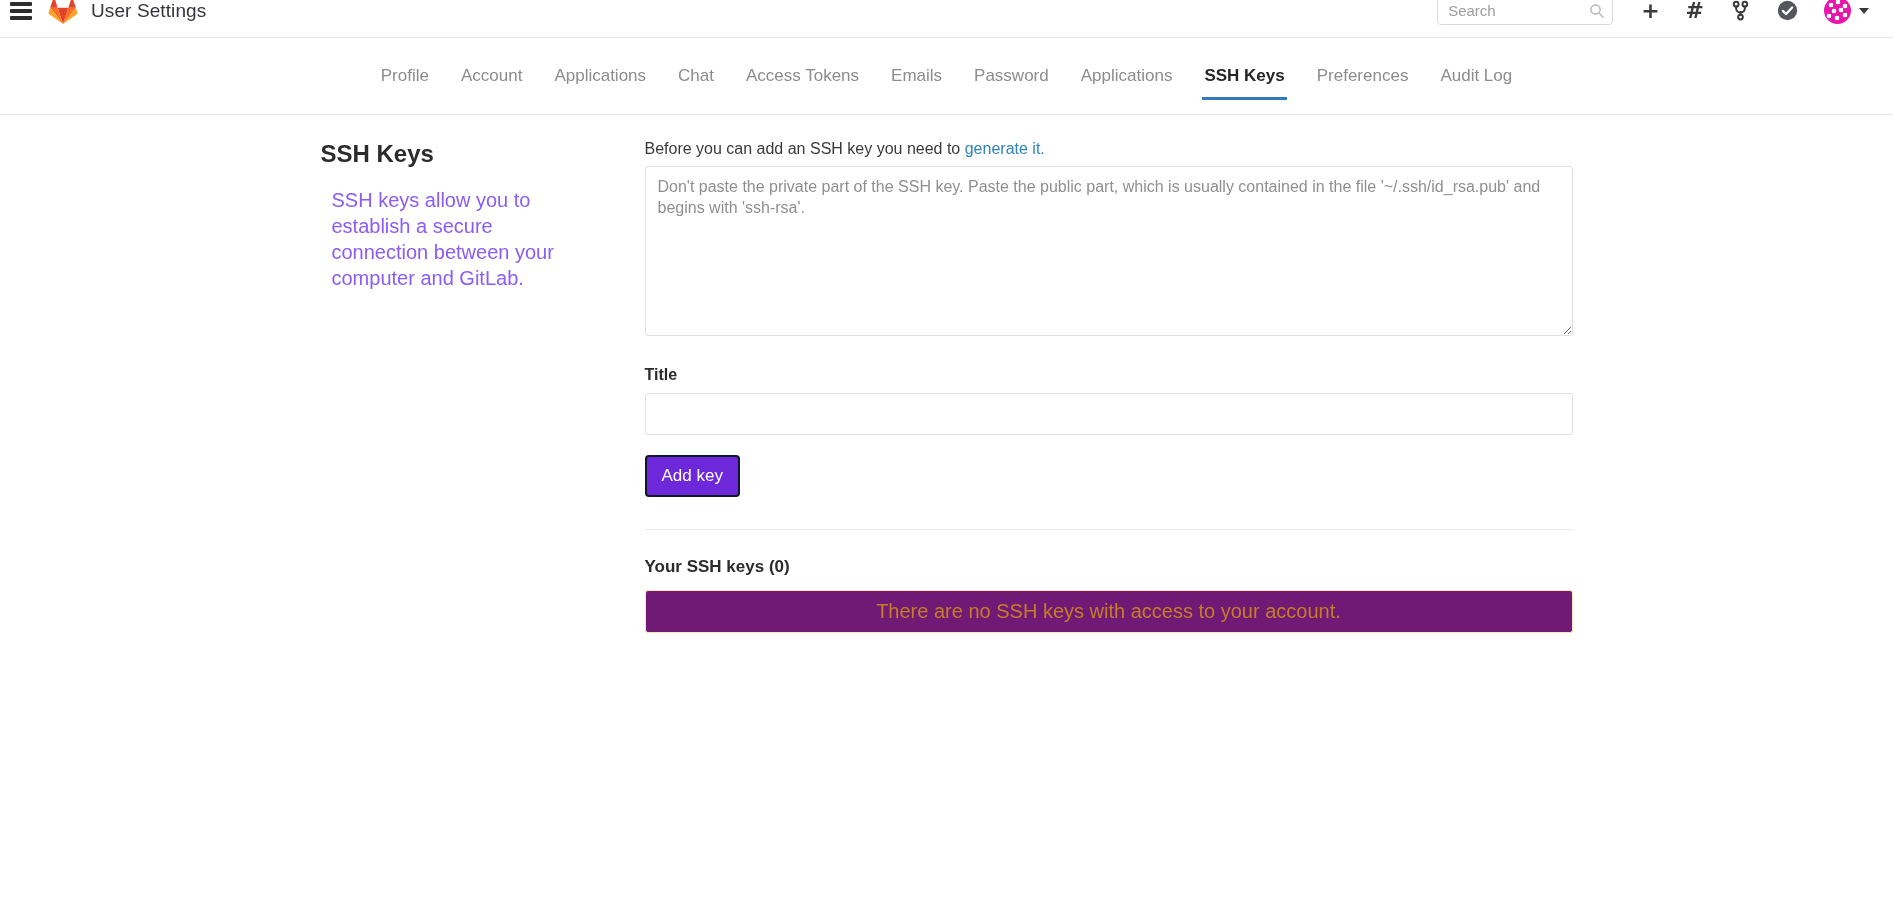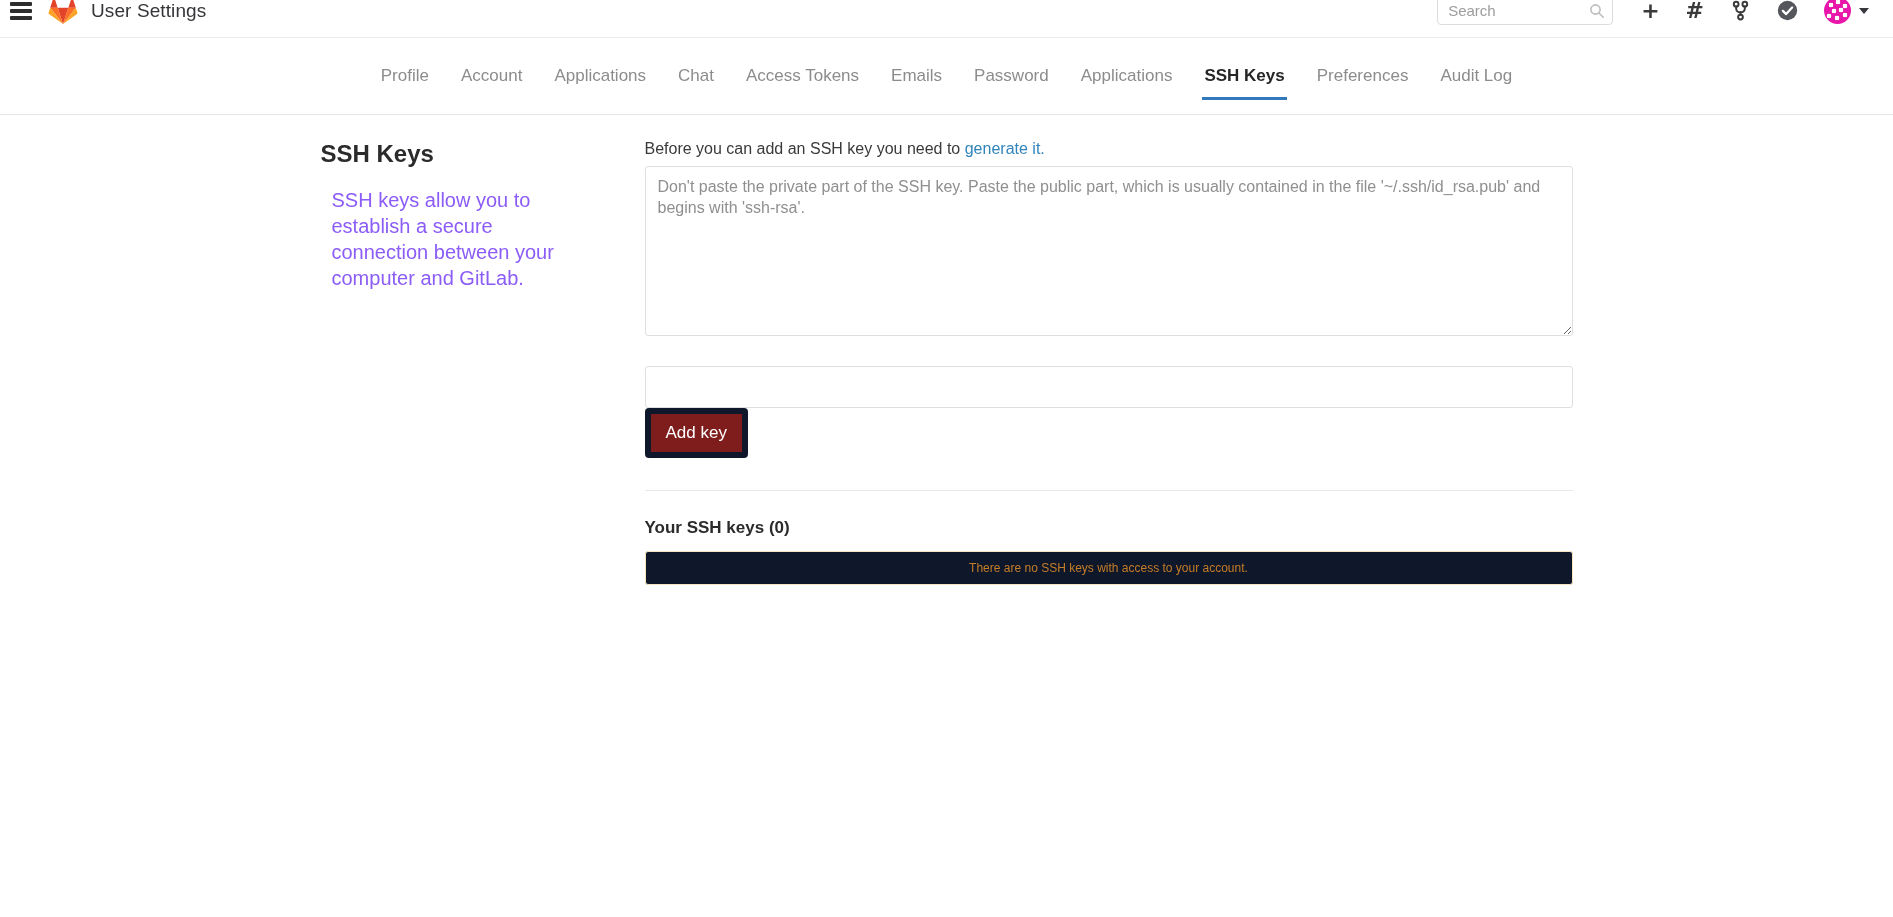--- a/index.html
+++ b/index.html
@@ -82,29 +82,29 @@
     font-family: inherit; font-size: 16px; color: #555; resize: vertical; outline: none;
   }
   .key-textarea::placeholder { color: #8f8f8f; line-height: 1.3; }
   .title-group { margin-top: 26px; }
   .title-input {
     width: 100%; height: 42px; padding: 0 12px;
     border: 1px solid #dfdfdf; border-radius: 3px;
     font-family: inherit; font-size: 16px; color: #444; outline: none;
   }
   .btn-success {
-    padding: 9px 15px;
-    background: #7f1d1d; border: 6px solid #0f172a; border-radius: 4px;
+    margin-top: 20px; padding: 9px 15px;
+    background: #6d28d9; border: 2px solid #0f172a; border-radius: 4px;
     color: #fff; font-family: inherit; font-size: 17px; cursor: pointer;
   }
   .divider { border: none; border-top: 1px solid #e8e8e8; margin: 32px 0 0 0; }
   .keys-heading { font-size: 17px; font-weight: 700; margin: 27px 0 13px 0; color: #2b2b2b; }
   .empty-alert {
-    background: #0f172a; border: 1px solid #f8e5c0; border-radius: 3px;
-    color: #c67d27; font-size: 12px; text-align: center; padding: 9px 10px;
+    background: #701a75; border: 1px solid #f8e5c0; border-radius: 3px;
+    color: #c67d27; font-size: 20px; text-align: center; padding: 9px 10px;
   }
 </style>
 </head>
 <body>
 
 <header class="navbar">
   <div class="nav-left">
     <span class="hamburger">
         <i></i>
         <i></i>
@@ -179,20 +179,21 @@
     <h1>SSH Keys</h1>
     <p>SSH keys allow you to establish a secure connection between your computer and GitLab.</p>
   </aside>
 
   <section class="col-right">
     <p class="intro"><span>Before you can add an SSH key you need to </span><a class="link">generate it.</a></p>
 
     <textarea class="key-textarea" placeholder="Don't paste the private part of the SSH key. Paste the public part, which is usually contained in the file '~/.ssh/id_rsa.pub' and begins with 'ssh-rsa'." style=""></textarea>
 
     <div class="title-group">
+      <label class="field-label">Title</label>
       <input class="title-input" type="text" value="" style="">
     </div>
 
     <button class="btn-success">Add key</button>
 
     <hr class="divider">
 
     <h4 class="keys-heading">Your SSH keys (0)</h4>
     <div class="empty-alert">There are no SSH keys with access to your account.</div>
   </section>

